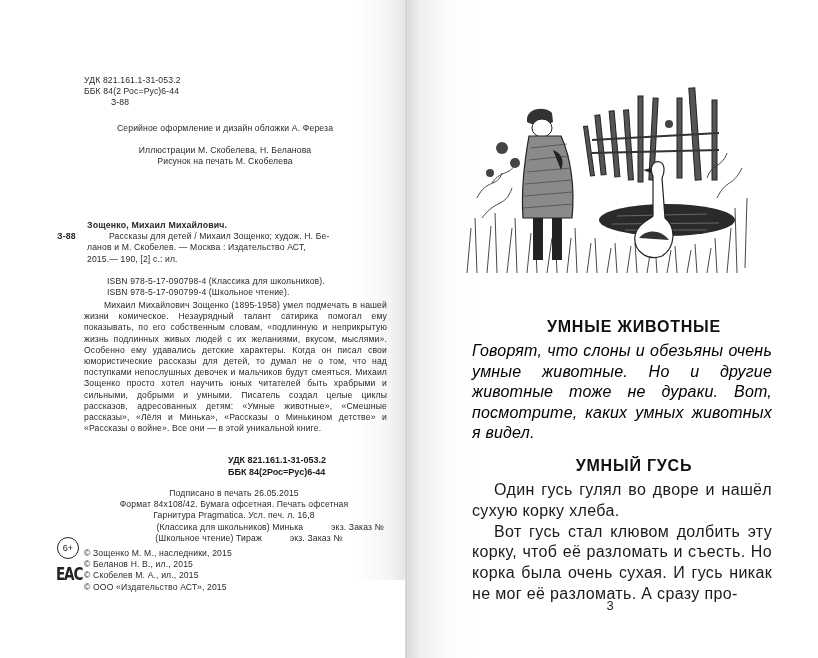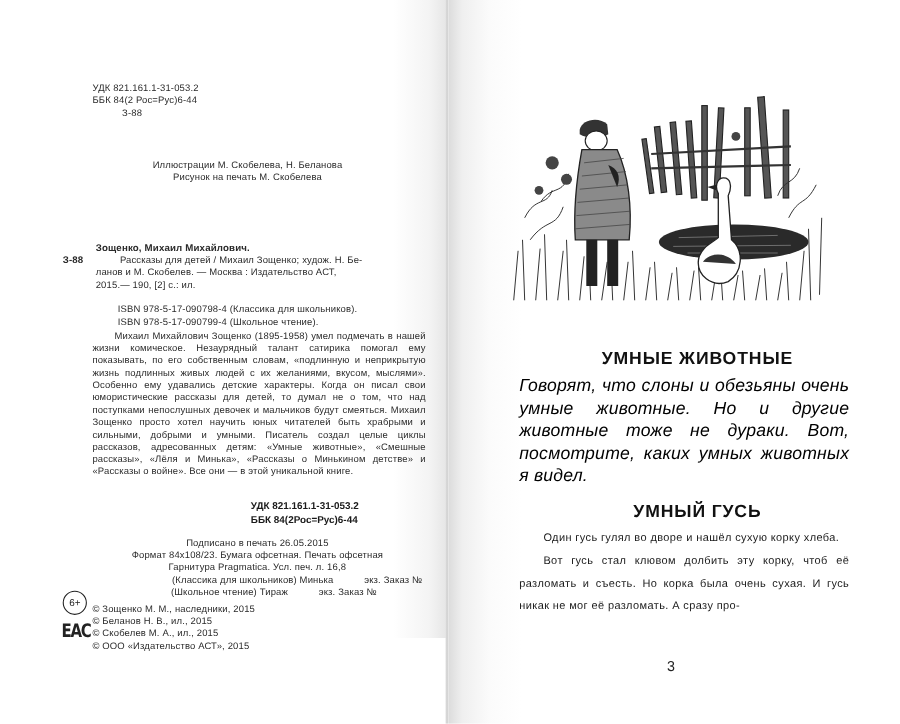--- a/index.html
+++ b/index.html
@@ -68,39 +68,40 @@
     }
     .story-title.t1 { top: 318px; }
     .story-title.t2 { top: 457px; }
     .intro {
       position: absolute; left: 472px; top: 341px; width: 300px;
       font-style: italic; font-size: 16px; line-height: 20.5px; text-align: justify; color: #000000;
       letter-spacing: 0.2px;
     }
     .story-body {
       position: absolute; left: 472px; top: 480px; width: 300px;
-      font-size: 10px; line-height: 20.8px; text-align: justify; color: #1a1a1a; letter-spacing: 0.35px;
+      font-size: 16px; line-height: 20.8px; text-align: justify; color: #1a1a1a; letter-spacing: 0.35px;
     }
     .story-body p { margin: 0; text-indent: 22px; }
     .page-number {
       position: absolute; left: 590px; top: 598px; width: 40px; text-align: center; font-size: 13px; color: #222;
     }
   </style>
 </head>
 <body>
 
 <div class="spread">
 
   <div class="page-left">
     <div class="codes-top small">
       <div>УДК  821.161.1-31-053.2</div>
       <div>ББК  84(2 Рос=Рус)6-44</div>
       <div class="indent">З-88</div>
     </div>
 
+    <div class="credits c1 small">Серийное оформление и дизайн обложки А. Фереза</div>
     <div class="credits c2 small">
       <div>Иллюстрации М. Скобелева, Н. Беланова</div>
       <div>Рисунок на печать М. Скобелева</div>
     </div>
 
     <div class="catalog small">
       <div class="author">Зощенко, Михаил Михайлович.</div>
       <div class="row">
         <div class="code">З-88</div>
         <div class="desc">
@@ -118,21 +119,21 @@
 
     <div class="annotation small">Михаил Михайлович Зощенко (1895-1958) умел подмечать в нашей жизни комическое. Незаурядный талант сатирика помогал ему показывать, по его собственным словам, «подлинную и неприкрытую жизнь подлинных живых людей с их желаниями, вкусом, мыслями». Особенно ему удавались детские характеры. Когда он писал свои юмористические рассказы для детей, то думал не о том, что над поступками непослушных девочек и мальчиков будут смеяться. Михаил Зощенко просто хотел научить юных читателей быть храбрыми и сильными, добрыми и умными. Писатель создал целые циклы рассказов, адресованных детям: «Умные животные», «Смешные рассказы», «Лёля и Минька», «Рассказы о Минькином детстве» и «Рассказы о войне». Все они — в этой уникальной книге.</div>
 
     <div class="codes-bottom">
       <div>УДК  821.161.1-31-053.2</div>
       <div>ББК  84(2Рос=Рус)6-44</div>
     </div>
 
     <div class="print-info small">
       <div>Подписано в печать 26.05.2015</div>
-      <div>Формат 84x108/23. Бумага офсетная. Печать офсетная</div>
+      <div>Формат 84x108/42. Бумага офсетная. Печать офсетная</div>
       <div>Гарнитура Pragmatica. Усл. печ. л. 16,8</div>
       <div class="ta-right" style="white-space:pre;">(Классика для школьников) Минька           экз. Заказ №</div>
       <div style="white-space:pre; padding-left:30px;">(Школьное чтение) Тираж           экз. Заказ №</div>
     </div>
 
     <div class="age-badge">6+</div>
     <div class="eac-mark">ЕАС</div>
 
     <div class="copyrights small">
       <div>© Зощенко М. М., наследники, 2015</div>

